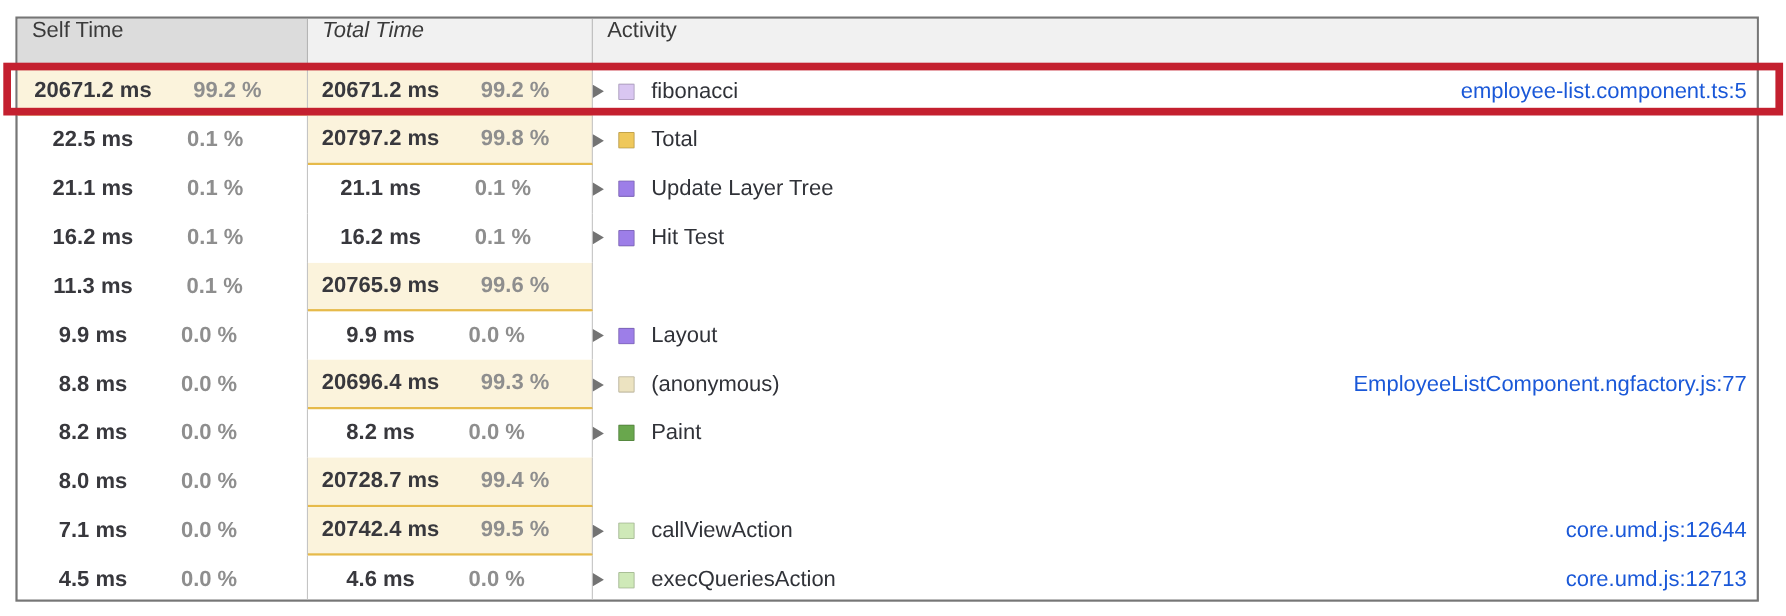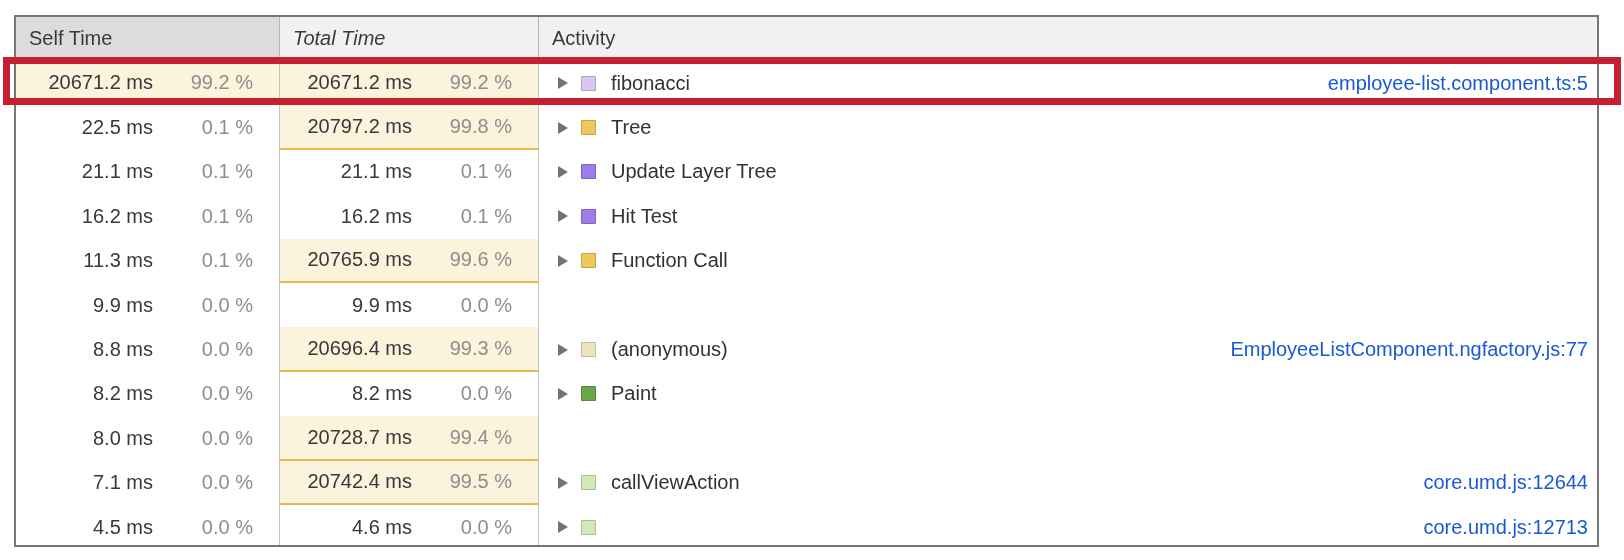--- a/index.html
+++ b/index.html
@@ -7,40 +7,40 @@
 
   .datagrid {
     position:absolute; left:14px; top:15px; width:1585px; height:532px;
     border:2px solid #767676; box-sizing:border-box; background:#fff;
     display:flex; flex-direction:column; overflow:hidden;
   }
 
   
   .hdr { display:flex; height:43px; flex:0 0 43px; border-bottom:1px solid #a8a8a8; }
   .hdr-cell {
-    box-sizing:border-box; display:flex; align-items:center;
+    box-sizing:border-box; display:flex; 
     padding-left:13px; font-size:20px; color:#3a3a3a;
     background:#f1f1f1; border-right:1px solid #b5b5b5;
   }
   .hdr-cell.sorted { background:#dcdcdc; }
   .hdr-cell.c-self  { width:264px; flex:0 0 264px; }
   .hdr-cell.c-total { width:259px; flex:0 0 259px;font-style:italic; }
   .hdr-cell.c-act   { flex:1 1 auto; border-right:none; }
 
   
   .rows { flex:1 1 auto; display:flex; flex-direction:column; }
   .row { display:flex; height:44.4px; flex:0 0 44.4px; }
   .cell { box-sizing:border-box; height:100%; display:flex; align-items:center; }
   .cell.time {
-    justify-content:flex-end; padding-right:26px;
-    border-right:1px solid #c4c4c4; font-size:20px;
+    justify-content:center; padding-right:26px;
+    border-right:1px solid #c4c4c4; font-size:20px;font-weight:bold;
   }
   .cell.self  { width:264px; flex:0 0 264px; }
   .cell.total { width:259px; flex:0 0 259px; }
-  .cell.act   { flex:1 1 auto; padding-left:19px; padding-right:9px; font-size:20px; color:#303238; }
+  .cell.act   { flex:1 1 auto; padding-right:9px; font-size:20px; color:#303238; }
 
   .ms  { color:#38383d; white-space:pre; }
   .pct { color:#8e8e8e; width:100px; text-align:right; white-space:pre; }
 
   .cell.hl { background:#fbf3dc; border-bottom:2px solid #e6ba4a; }
 
   .tri {
     width:0; height:0; flex:0 0 auto;
     border-left:10px solid #737373;
     border-top:6px solid transparent;
@@ -100,21 +100,21 @@
       <span class="ms">22.5 ms</span>
       <span class="pct">0.1 %</span>
     </div>
     <div class="cell time total hl">
       <span class="ms">20797.2 ms</span>
       <span class="pct">99.8 %</span>
     </div>
     <div class="cell act">
       <span class="tri"></span>
       <span class="swatch" style="background: rgb(239, 200, 91);"></span>
-      <span class="act-label">Tree</span>
+      <span class="act-label">Total</span>
       <span class="spacer"></span>
 
     </div>
   </div>
 
   <div class="row">
     <div class="cell time self">
       <span class="ms">21.1 ms</span>
       <span class="pct">0.1 %</span>
     </div>
@@ -151,37 +151,37 @@
 
   <div class="row">
     <div class="cell time self">
       <span class="ms">11.3 ms</span>
       <span class="pct">0.1 %</span>
     </div>
     <div class="cell time total hl">
       <span class="ms">20765.9 ms</span>
       <span class="pct">99.6 %</span>
     </div>
-    <div class="cell act">
-      <span class="tri"></span>
-      <span class="swatch" style="background: rgb(239, 200, 91);"></span>
-      <span class="act-label">Function Call</span>
-      <span class="spacer"></span>
-
-    </div>
   </div>
 
   <div class="row">
     <div class="cell time self">
       <span class="ms">9.9 ms</span>
       <span class="pct">0.0 %</span>
     </div>
     <div class="cell time total">
       <span class="ms">9.9 ms</span>
       <span class="pct">0.0 %</span>
+    </div>
+    <div class="cell act">
+      <span class="tri"></span>
+      <span class="swatch" style="background: rgb(157, 126, 232);"></span>
+      <span class="act-label">Layout</span>
+      <span class="spacer"></span>
+
     </div>
   </div>
 
   <div class="row">
     <div class="cell time self">
       <span class="ms">8.8 ms</span>
       <span class="pct">0.0 %</span>
     </div>
     <div class="cell time total hl">
       <span class="ms">20696.4 ms</span>
@@ -248,20 +248,21 @@
       <span class="ms">4.5 ms</span>
       <span class="pct">0.0 %</span>
     </div>
     <div class="cell time total">
       <span class="ms">4.6 ms</span>
       <span class="pct">0.0 %</span>
     </div>
     <div class="cell act">
       <span class="tri"></span>
       <span class="swatch" style="background: rgb(207, 233, 184);"></span>
+      <span class="act-label">execQueriesAction</span>
       <span class="spacer"></span>
       <a class="src-link">core.umd.js:12713</a>
     </div>
   </div>
 </div>
 </div>
 
 <div class="hl-box"></div>
 
 </body></html>

